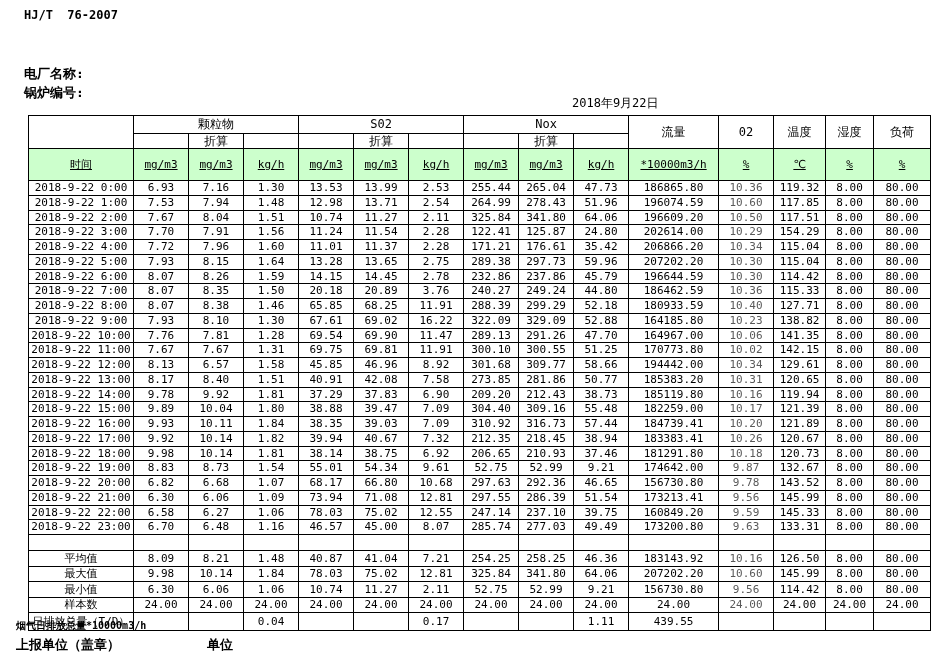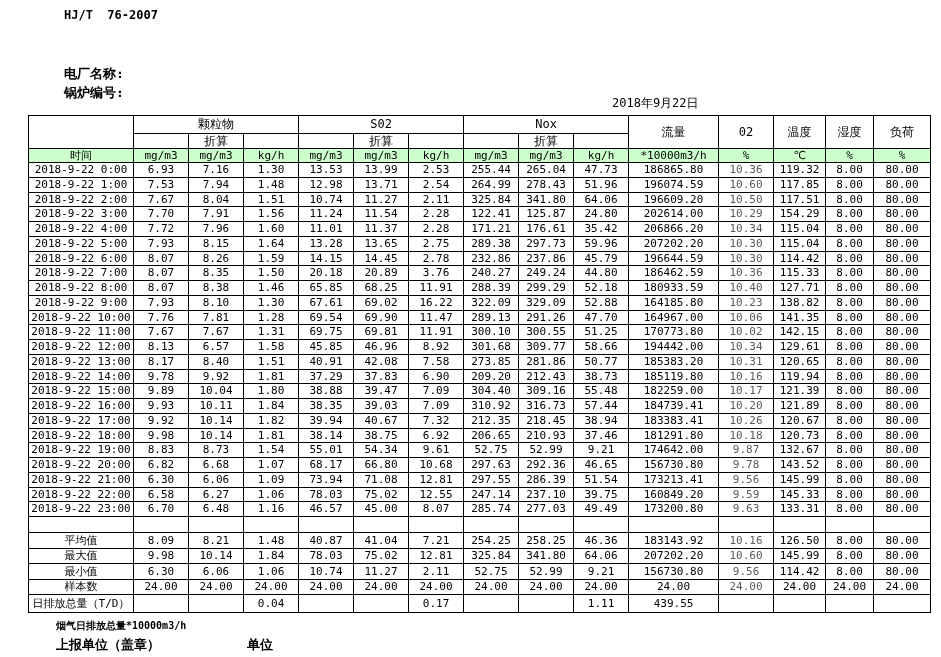--- a/index.html
+++ b/index.html
@@ -1,28 +1,28 @@
 <!DOCTYPE html>
 <html><head>
 <meta charset="utf-8">
 <style>
   html,body{margin:0;padding:0;background:#fff;}
   .page{position:relative;width:941px;height:657px;background:#ffffff;color:#000;
         font-family:"DejaVu Sans Mono","DejaVu Sans",monospace;overflow:hidden;}
-  .abs{position:absolute;white-space:pre;margin-left:40px;}
+  .abs{position:absolute;white-space:pre;}
   .std{left:24px;top:8px;font-weight:bold;font-size:12px;}
   .title{left:343px;top:27px;transform:translateX(-50%);font-weight:bold;font-size:17px;}
   .plant{left:24px;top:65px;font-weight:bold;font-size:13px;}
   .boiler{left:24px;top:84px;font-weight:bold;font-size:13px;}
   .date{left:572px;top:95px;font-size:12px;}
   table.rep{position:absolute;left:28px;top:115px;width:902px;border-collapse:collapse;
         table-layout:fixed;font-size:11px;}
   table.rep td{border:1px solid #000;padding:0 2px;text-align:center;white-space:nowrap;
         overflow:hidden;line-height:1.05;}
-  tr.h1{height:18px;} tr.h2{height:15px;} tr.h3{height:14px;}
+  tr.h1{height:18px;} tr.h2{height:15px;} tr.h3{height:32px;text-decoration:underline;}
   tr.h1 td,tr.h2 td{font-size:12px;}
   tr.h3 td{background:#ccffcc;font-size:11px;}
   tr.data{height:14.75px;}
   tr.gap{height:16px;}
   tr.sum{height:15.6px;}
   tr.total{height:18px;}
   td.t{text-align:right;padding-right:3px;}
   td.flow{text-align:right;padding-right:3px;}
   td.r{text-align:right;padding-right:3px;}
   td.o2{color:#595959;}

